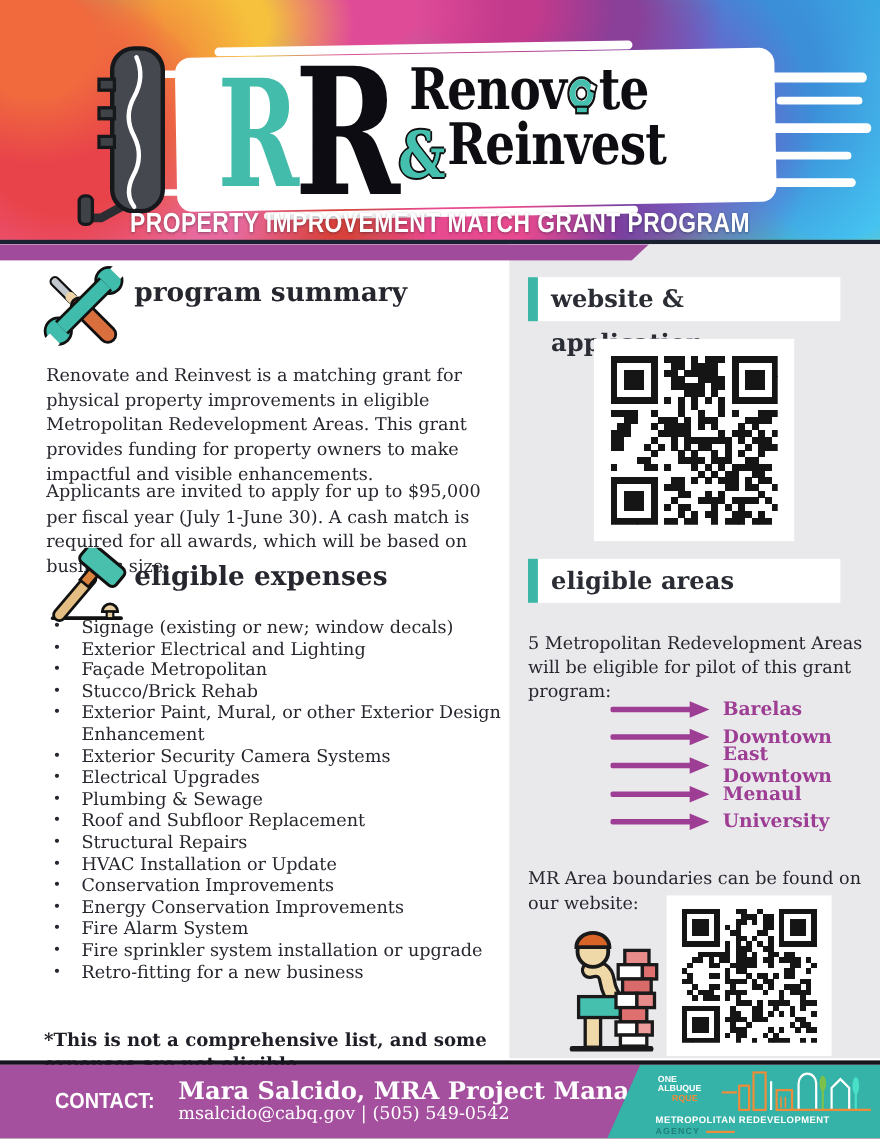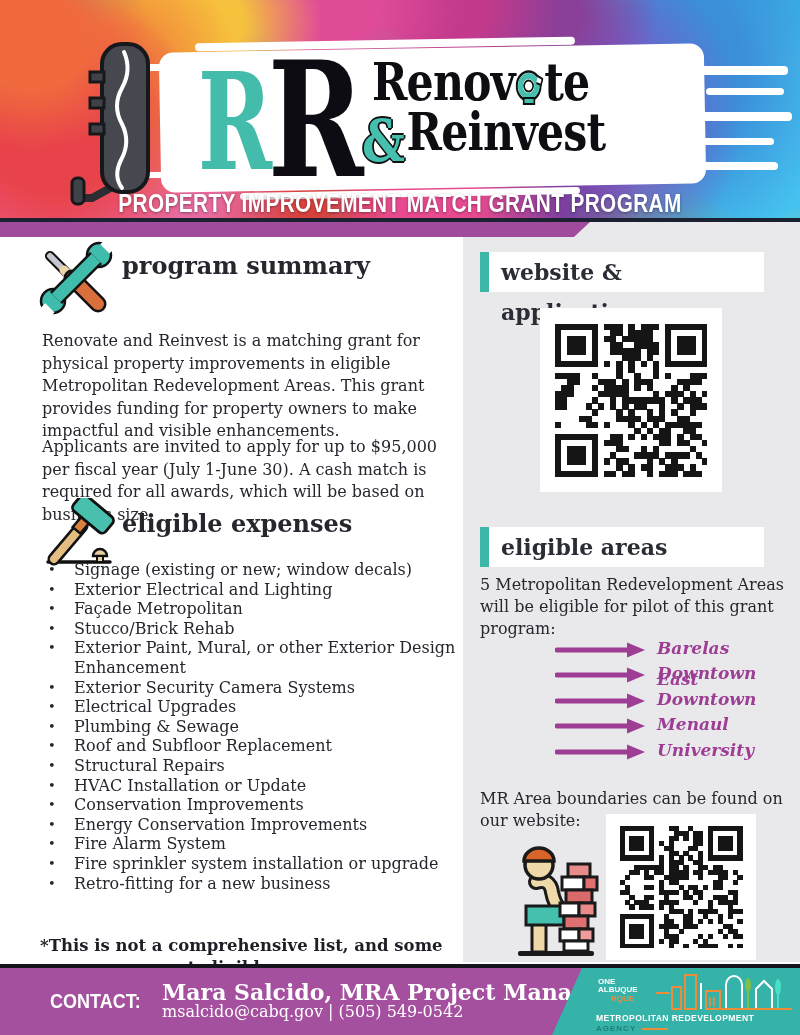--- a/index.html
+++ b/index.html
@@ -74,33 +74,33 @@
   .hammer-icon{position:absolute;left:38px;top:498px;}
   .expenses{position:absolute;left:42px;top:560px;width:418px;margin:0;padding:0;list-style:none;}
   .exp-item{display:flex;font-size:16px;line-height:19.6px;color:#26262e;}
   .exp-item .bullet{width:26px;flex:0 0 26px;text-align:left;padding-left:6px;font-size:13px;}
   .note{position:absolute;left:40px;top:918px;width:428px;font-size:16.5px;font-weight:bold;
     color:#1e1e26;line-height:22px;}
   .note .u{text-decoration:underline;text-decoration-thickness:2px;}
 
   
   .head-strip{position:absolute;left:480px;width:284px;height:40px;background:#fff;}
-  .hs1{top:252px;} .hs2{top:508px;margin-top:19px;}
+  .hs1{top:252px;} .hs2{top:508px;}
   .head-strip .bar{position:absolute;left:0;top:0;width:9px;height:40px;background:#3cb6a7;}
   .head-strip .txt{position:absolute;left:21px;top:0;line-height:40px;font-size:22px;
     font-weight:bold;color:#2b2d35;}
   .qr-box{position:absolute;background:#fff;}
   .qr1{left:540px;top:308px;width:182px;height:184px;padding:0;}
   .qr2{left:606px;top:814px;width:150px;height:146px;}
   .qr-box svg{position:absolute;left:8%;top:8%;width:84%;height:84%;}
   .r-para{position:absolute;font-size:16px;line-height:22px;color:#26262e;}
   .intro{left:480px;top:558px;width:308px;}
   .bounds{left:480px;top:772px;width:312px;}
   .areas{position:absolute;left:480px;top:632px;width:320px;}
-  .area-row{display:flex;align-items:flex-end;height:25.6px;font-style:italic;}
+  .area-row{display:flex;align-items:center;height:25.6px;}
   .area-row svg{margin-left:75px;flex:0 0 auto;}
   .area-label{margin-left:10px;font-size:17px;font-weight:bold;color:#9d3d94;}
   .worker{position:absolute;left:506px;top:834px;}
 
   
   .foot-rule{position:absolute;left:0;top:964px;width:800px;height:4px;background:#14141c;}
   .footer{position:absolute;left:0;top:968px;width:800px;height:67px;background:#a4509f;}
   .contact-label{position:absolute;left:50px;top:22px;font-family:"Liberation Sans",sans-serif;
     font-weight:bold;font-size:20px;color:#fff;transform:scaleX(.9);transform-origin:left;}
   .contact-name{position:absolute;left:162px;top:11px;font-size:22px;font-weight:bold;color:#fff;}

